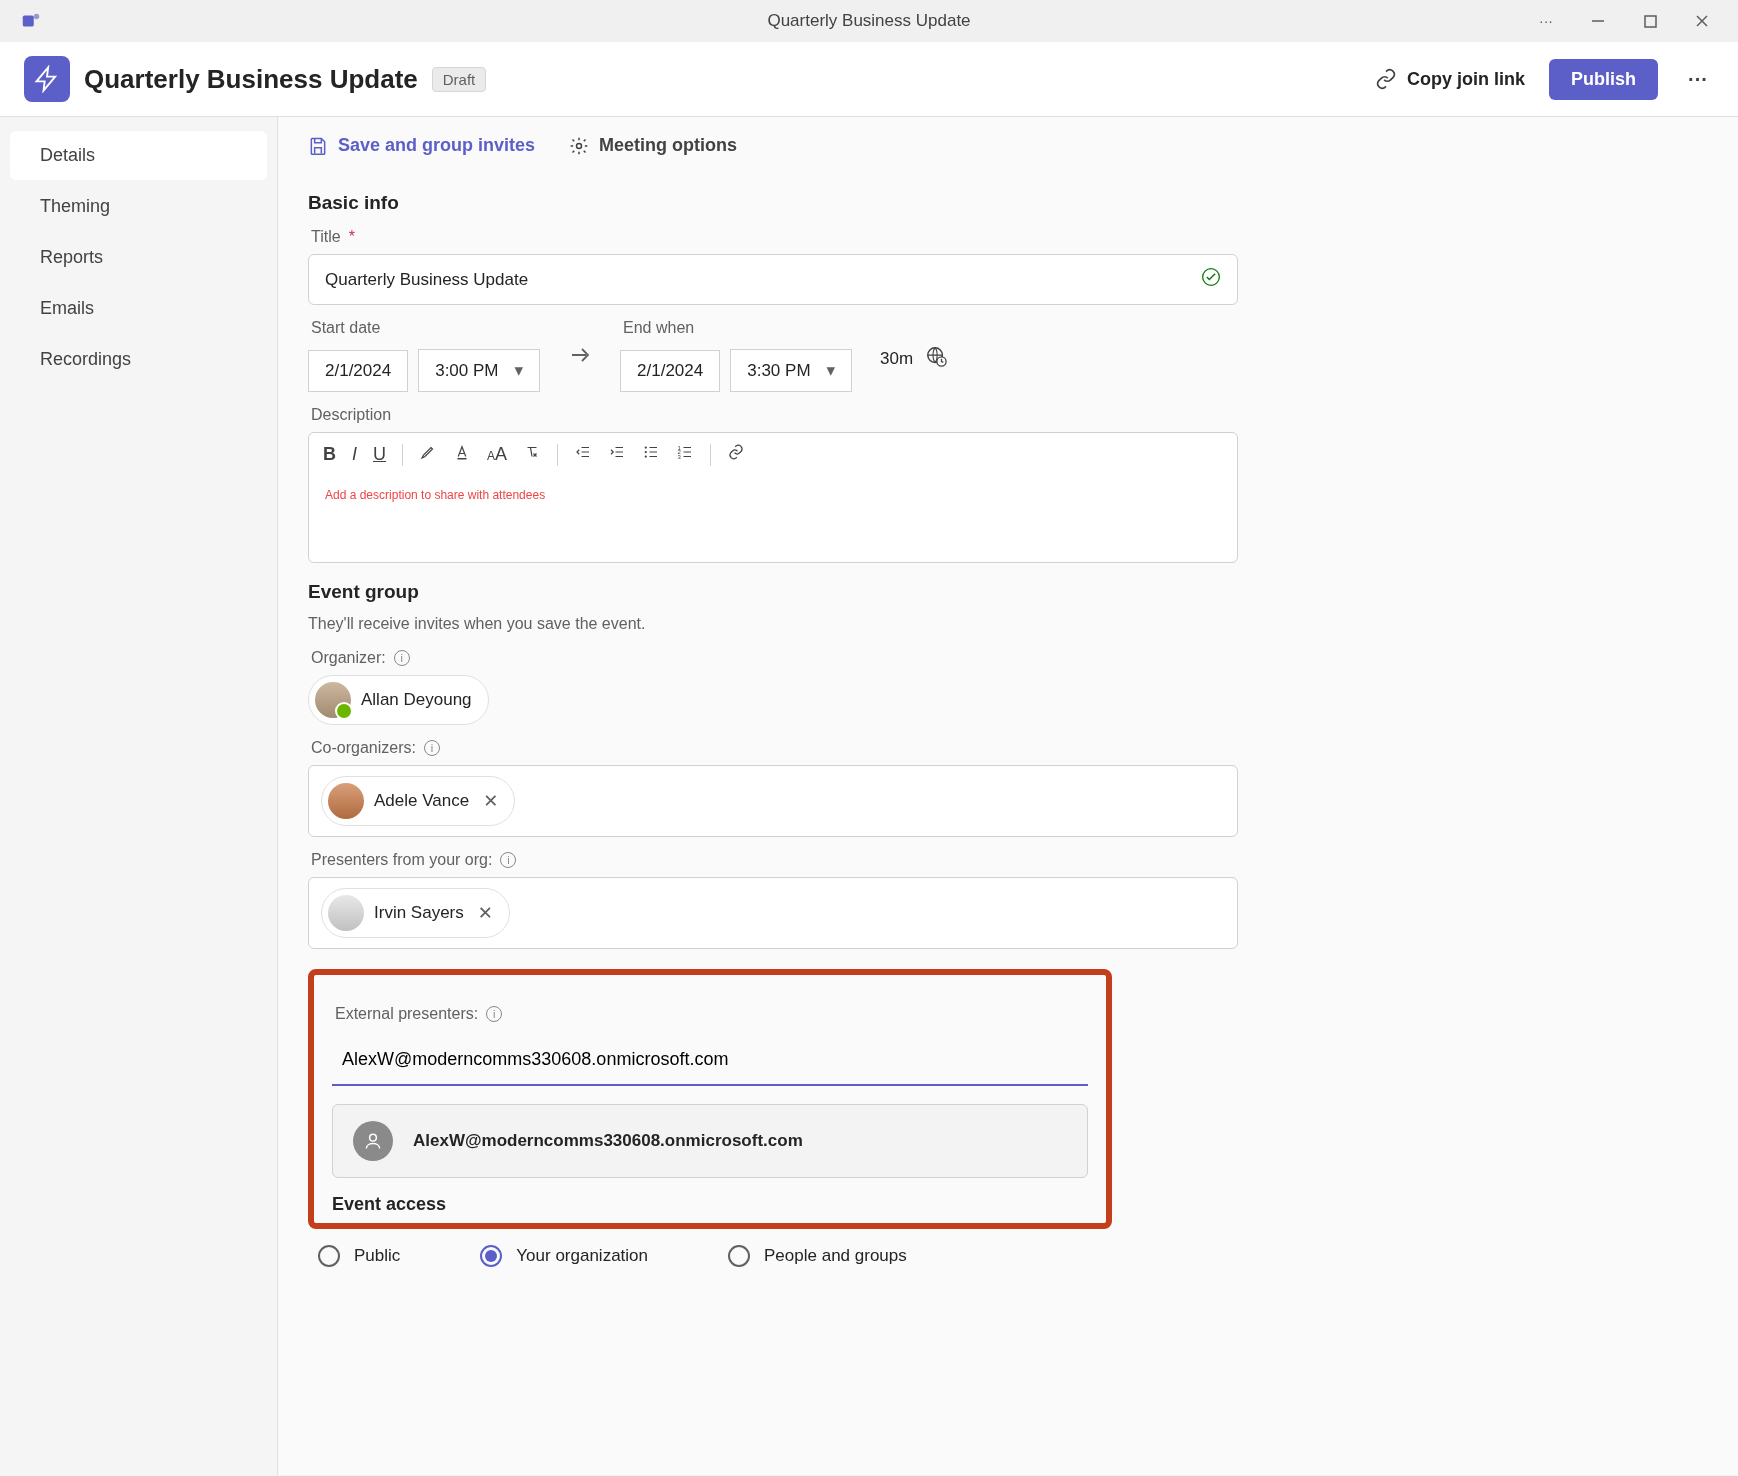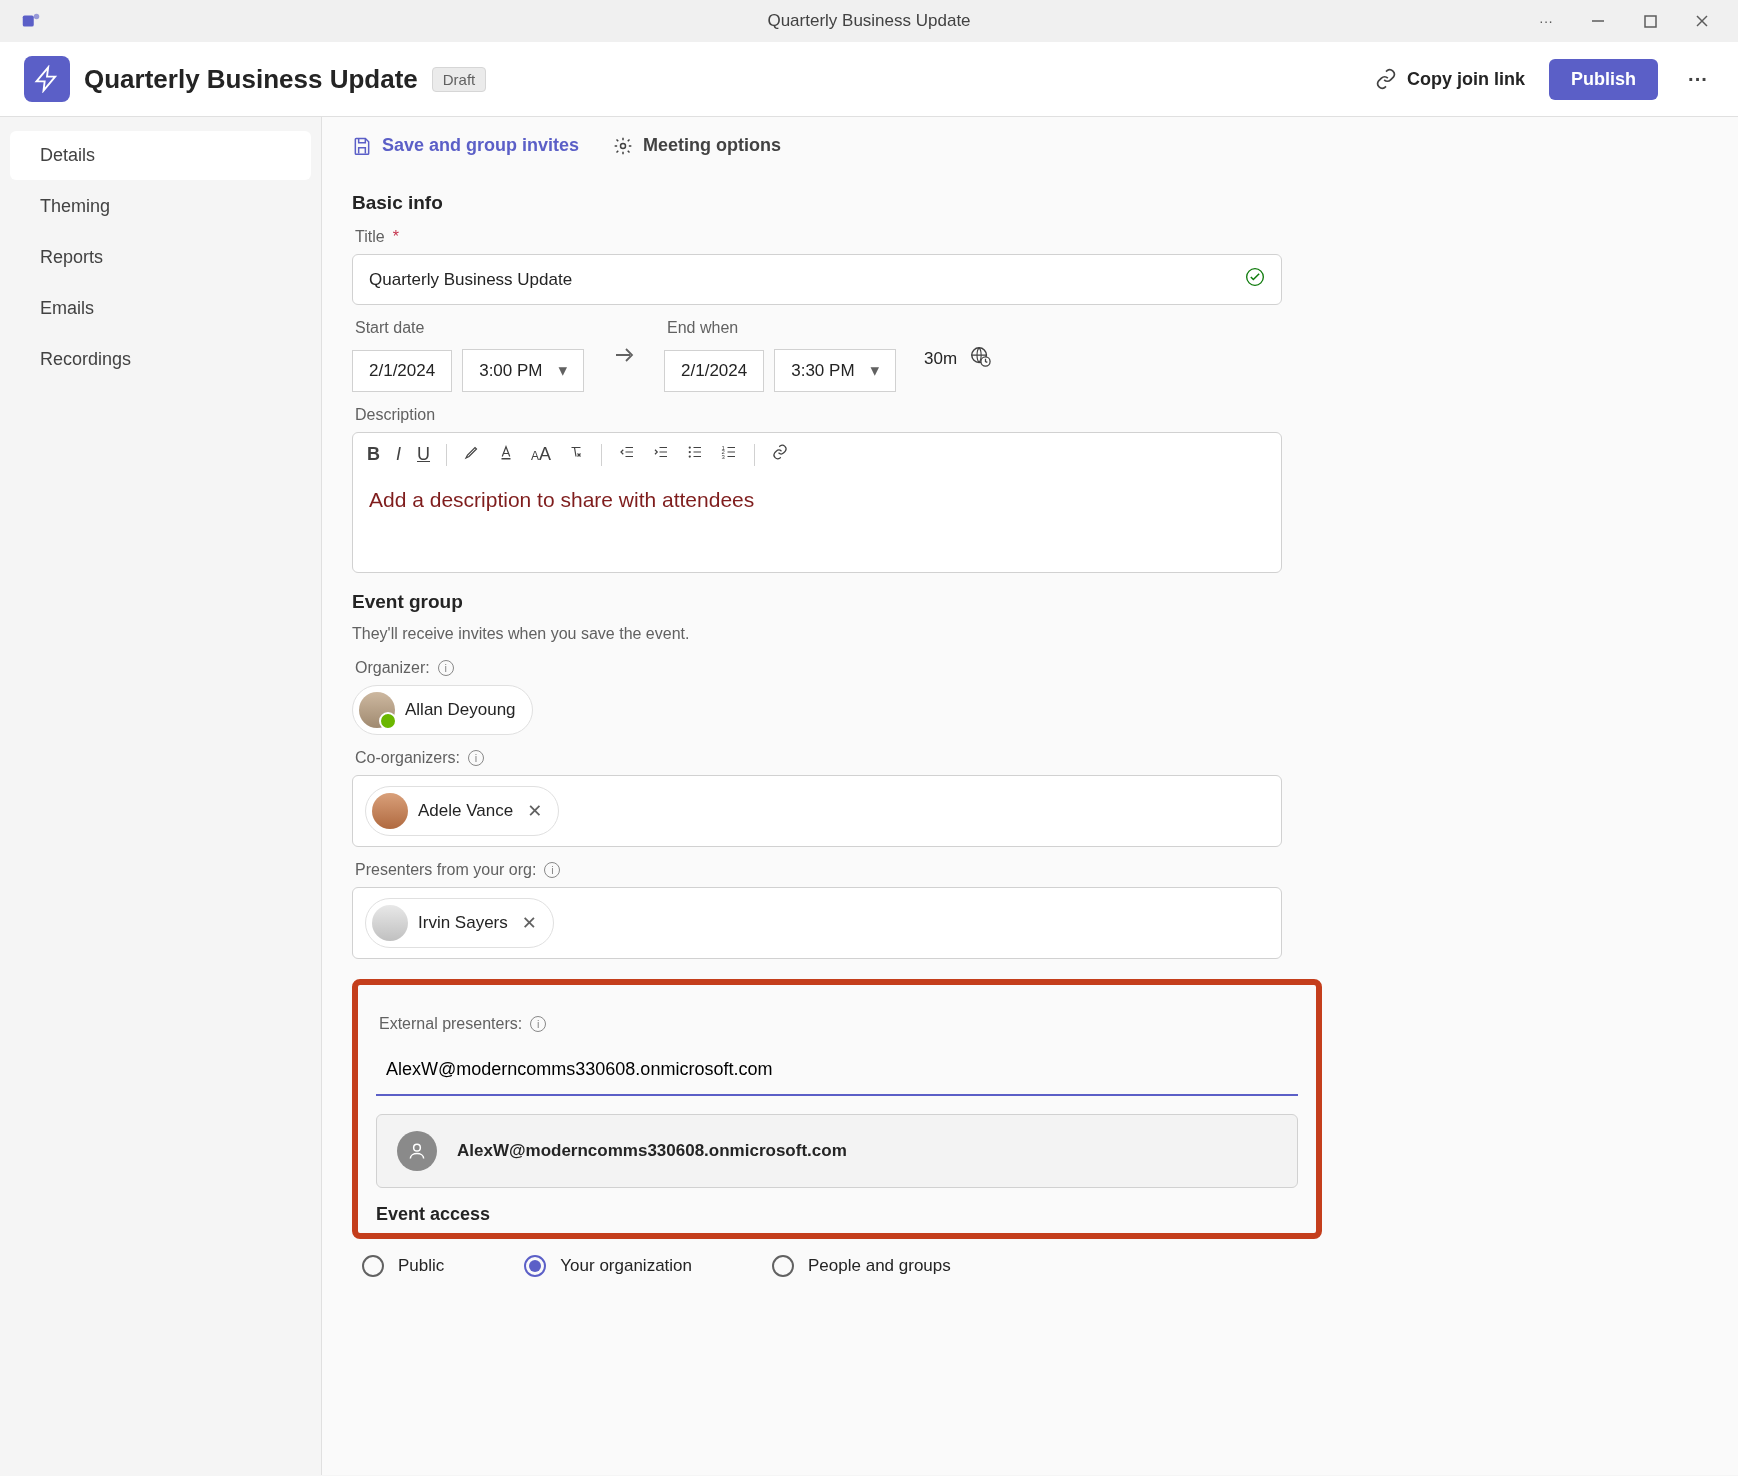--- a/index.html
+++ b/index.html
@@ -115,21 +115,21 @@
   }
 
   
   .layout {
     display: flex;
     height: calc(100% - 42px - 76px);
   }
 
   
   .sidebar {
-    width: 322px;
+    width: 278px;
     background: #f5f5f5;
     border-right: 1px solid #e0e0e0;
     padding-top: 12px;
   }
   .sidebar-item {
     padding: 14px 30px;
     font-size: 18px;
     color: #424242;
     cursor: pointer;
     border-radius: 6px;
@@ -214,21 +214,21 @@
   }
   .editor-toolbar {
     display: flex;
     gap: 16px;
     padding: 10px 14px;
     align-items: center;
     color: #424242;
   }
   .editor-toolbar .tb { cursor: pointer; font-size: 18px; }
   .editor-toolbar .sep { width: 1px; height: 22px; background: #d1d1d1; }
-  .editor-body { padding: 12px 16px 60px 16px; color: #7f1d1d; font-size: 21px; }
+  .editor-body { padding: 12px 16px 60px 16px; color: #ef4444; font-size: 12px; }
 
   .hint { font-size: 16px; color: #616161; margin: 6px 0 16px 0; }
 
   .chip-row {
     display: flex;
     gap: 10px;
     align-items: center;
   }
   .chip {
     display: inline-flex;
@@ -264,21 +264,21 @@
     padding: 10px 12px;
     margin-top: 8px;
   }
 
   
   .highlight-box {
     border: 6px solid #c43e1c;
     border-radius: 8px;
     padding: 16px 18px 8px 18px;
     margin-top: 20px;
-    width: 970px;
+    width: 804px;
   }
   .ext-input {
     width: 100%;
     border: none;
     border-bottom: 2px solid #5b5fc7;
     padding: 18px 10px 14px 10px;
     font-size: 18px;
     outline: none;
     background: transparent;
   }

